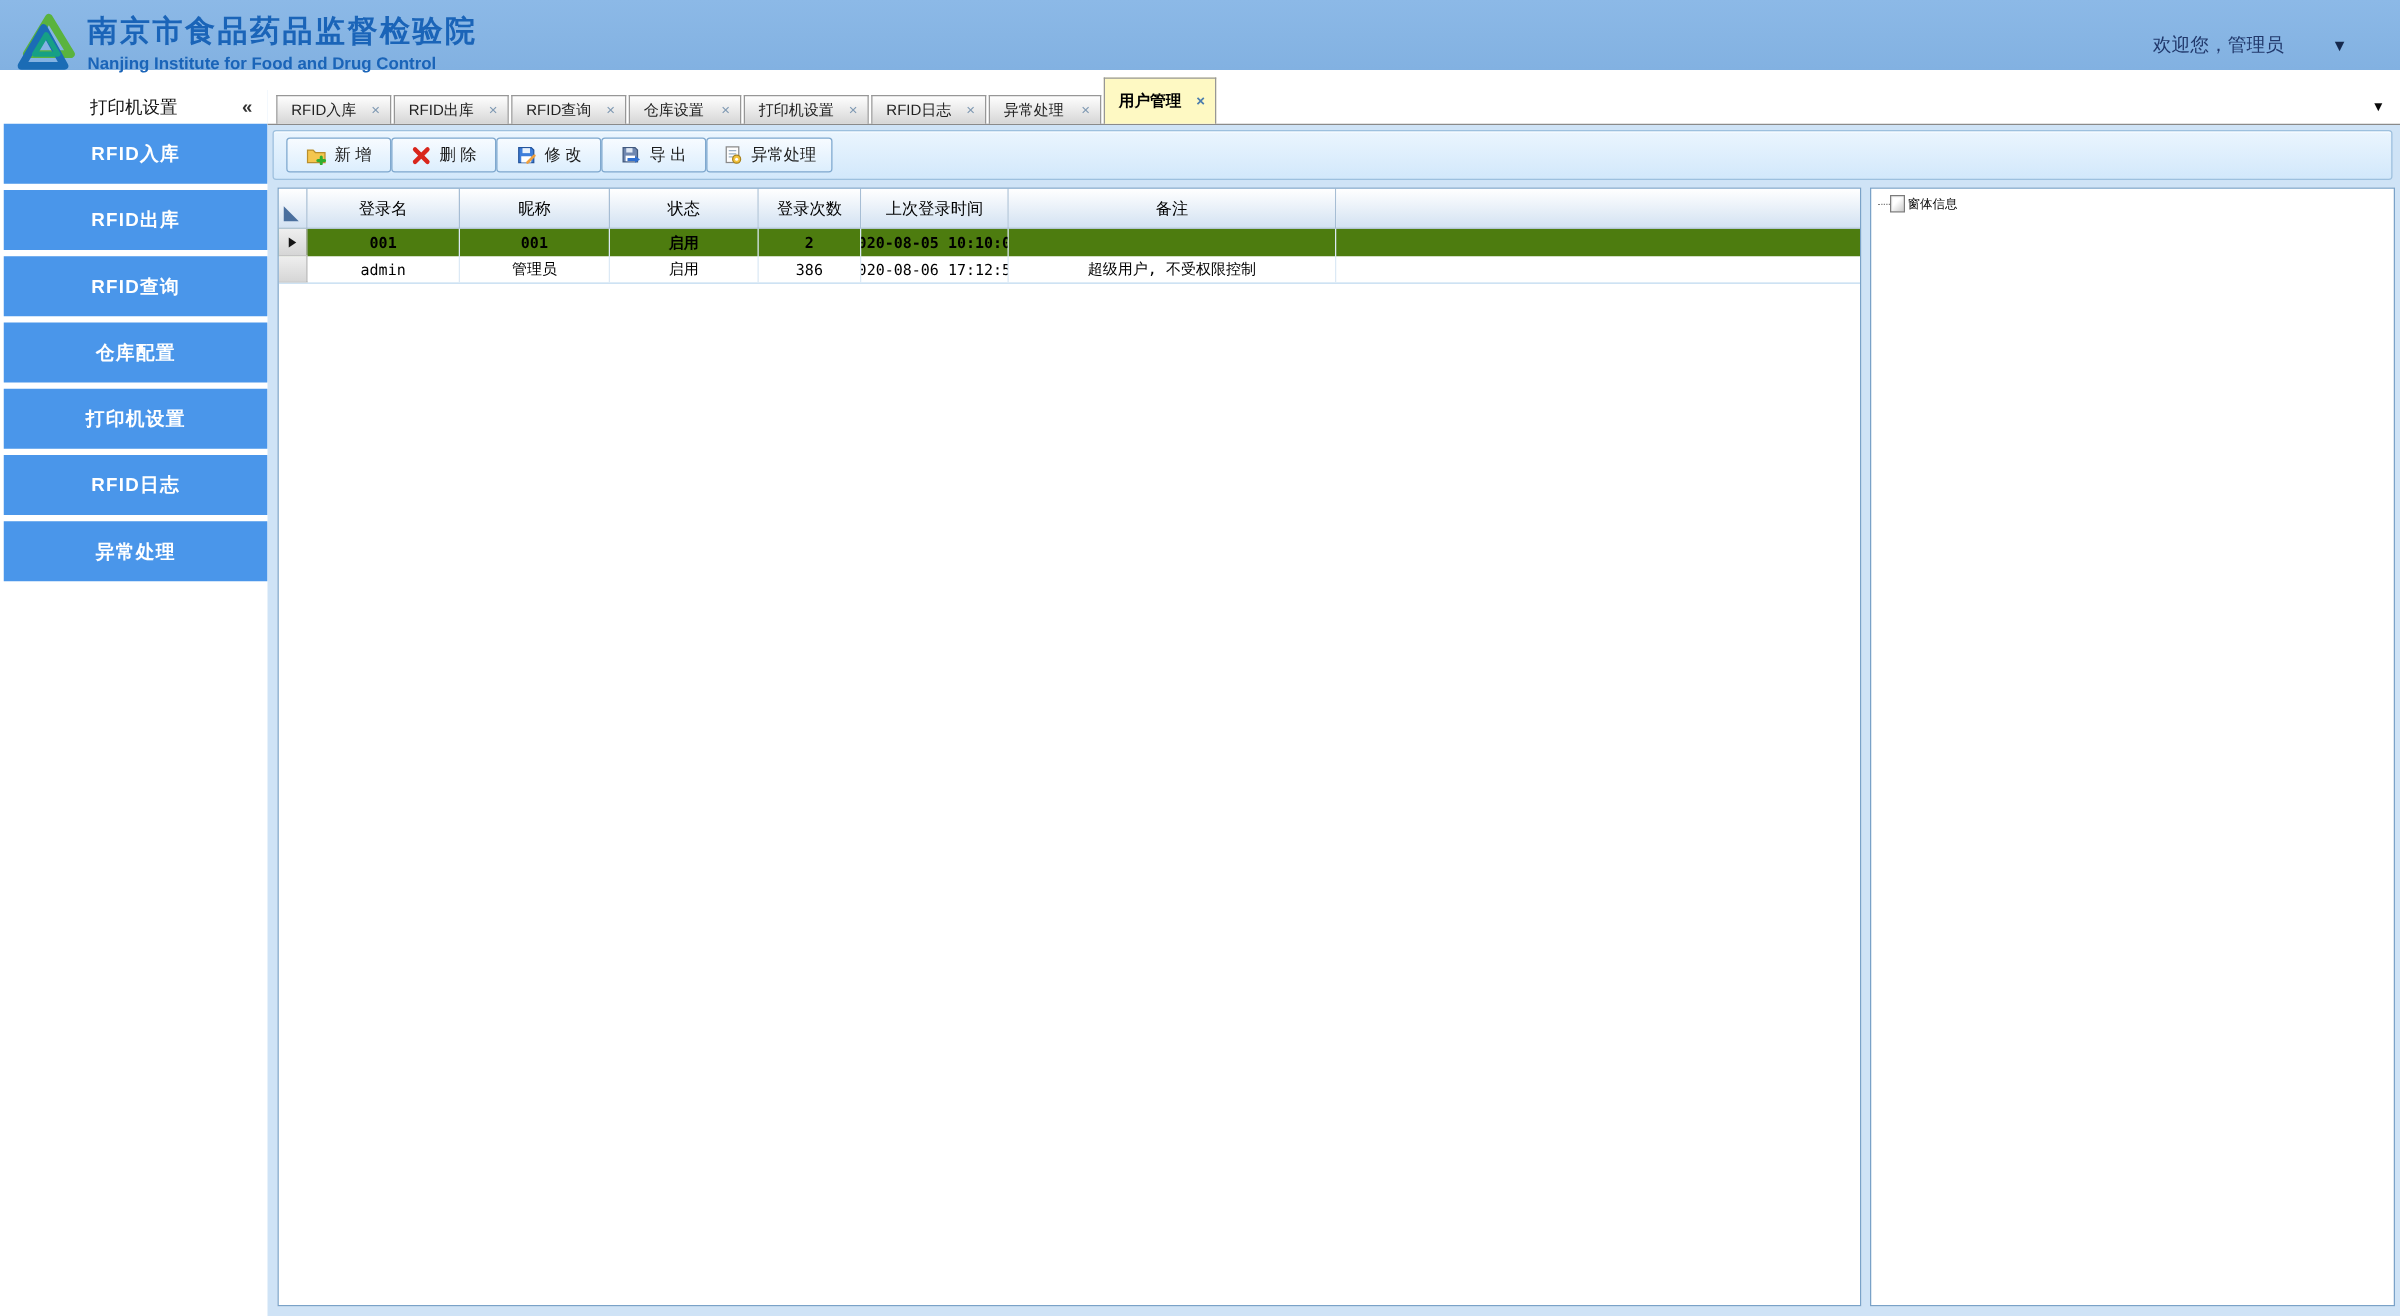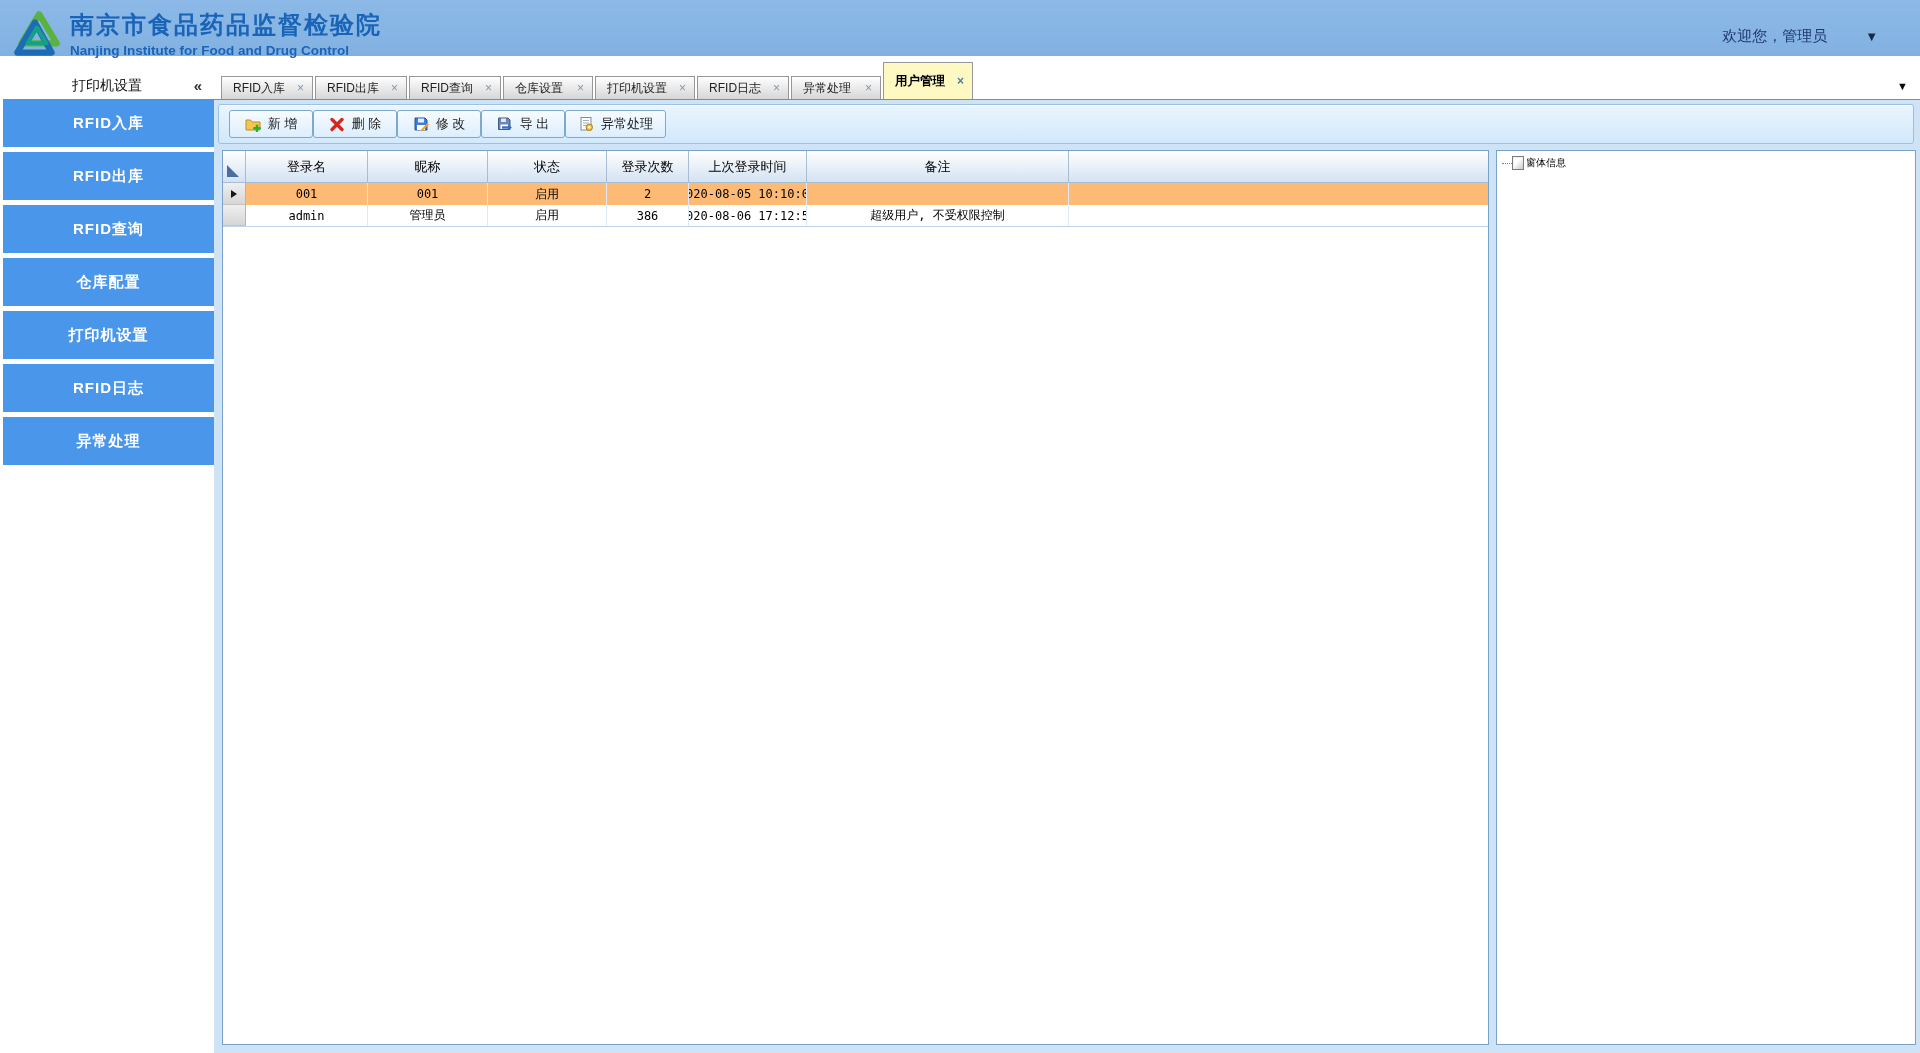--- a/index.html
+++ b/index.html
@@ -57,21 +57,21 @@
     background:#fff; border:1px solid #7aa2c8; overflow:hidden; }
   .grid-header { display:flex; height:32px; }
   .gh-cell { border-right:1px solid #a6bdd4; border-bottom:1px solid #a6bdd4;
     background:linear-gradient(#ffffff,#d3e2f2); display:flex; align-items:center;
     justify-content:center; font-size:13px; color:#000; cursor:pointer; }
   .gh-corner { width:23px; position:relative; cursor:default; }
   .corner-tri { position:absolute; left:4px; bottom:5px; width:0; height:0;
     border-right:12px solid transparent; border-bottom:12px solid #4a6f9e; }
   .gh-fill { flex:1; border-right:none; }
   .g-row { display:flex; height:22px; font-size:12px; color:#000; cursor:pointer; }
-  .g-row.selected { background:#fdba74; }
+  .g-row.selected { background:#4d7c0f;font-weight:bold; }
   .g-row.plain { border-bottom:1px solid #bed9ef; }
   .g-ind { width:23px; flex:0 0 23px; border-right:1px solid #b5b5b5;
     border-bottom:1px solid #c4c4c4; background:linear-gradient(#efefef,#d6d6d6);
     display:flex; align-items:center; justify-content:center; }
   .row-arrow { width:0; height:0; border-left:6px solid #151515;
     border-top:4px solid transparent; border-bottom:4px solid transparent; }
   .g-cell { border-right:1px solid #dce9f5; display:flex; align-items:center;
     justify-content:center; overflow:hidden; white-space:nowrap;
     font-family:"DejaVu Sans Mono","Liberation Sans",sans-serif; }
   .g-fill { flex:1; border-right:none; }

